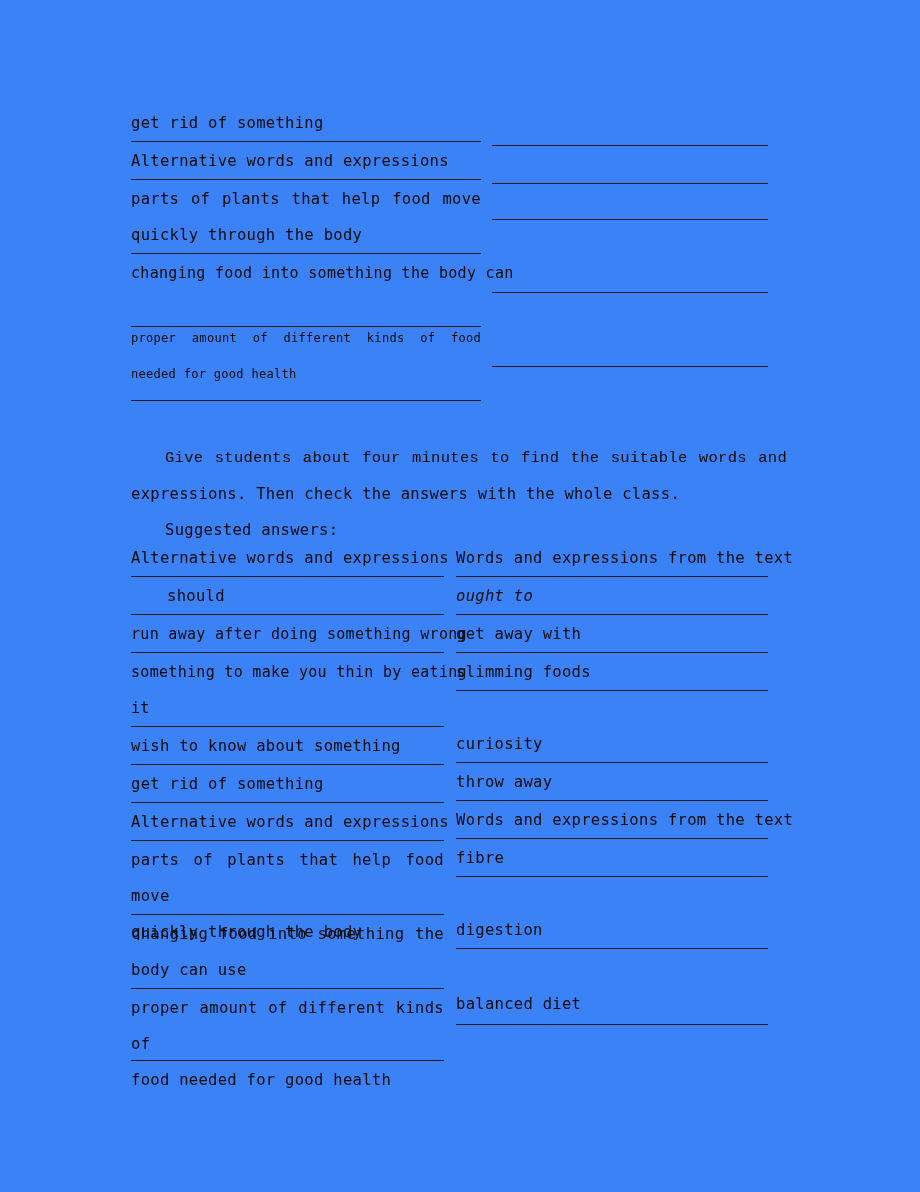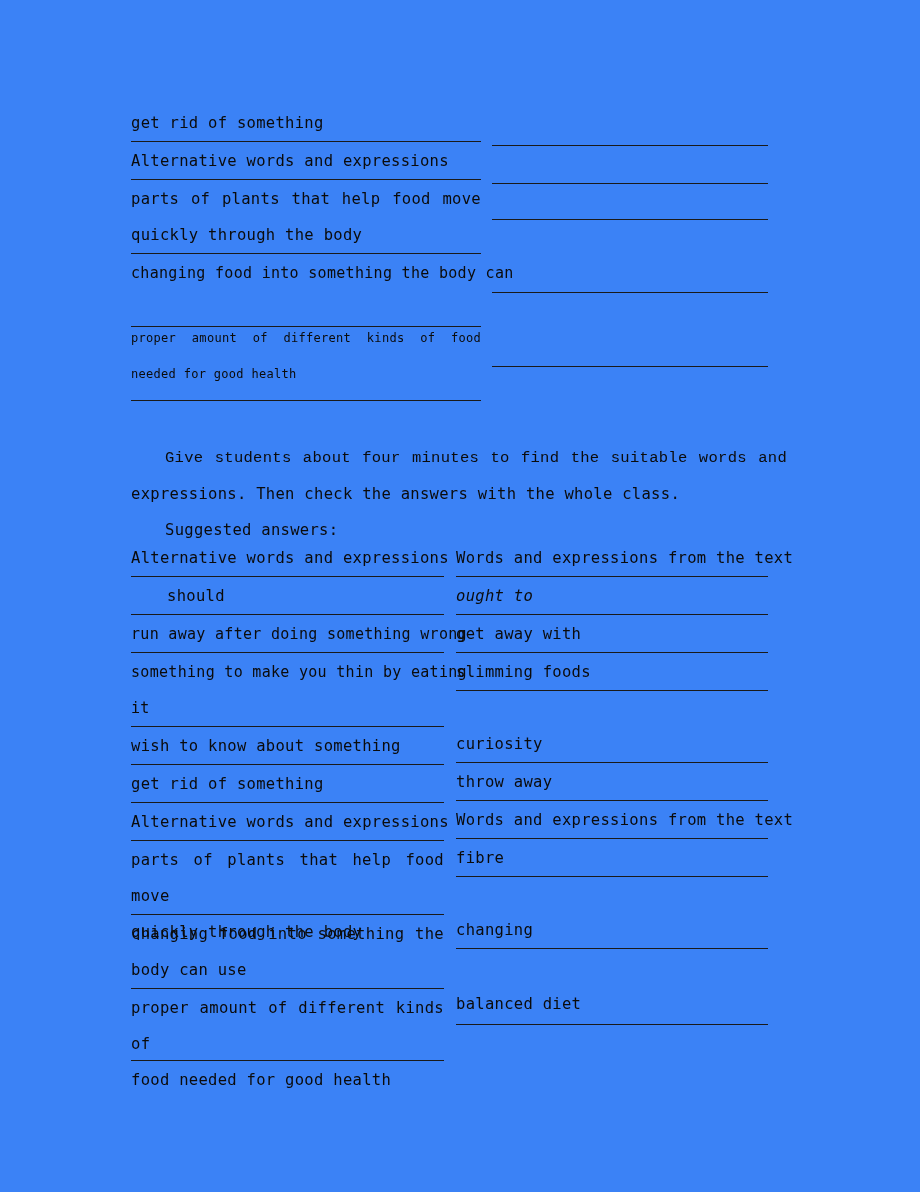--- a/index.html
+++ b/index.html
@@ -232,21 +232,21 @@
     </div>
     <div class="rule" style="left:456px; top:876px; width:312px;"></div>
 
     <div class="cellbox" style="left:131px; top:916px; width:313px;">
       <span class="spread">changing food into something the</span>
       <span class="ln">body can use</span>
     </div>
     <div class="rule" style="left:131px; top:988px; width:313px;"></div>
 
     <div class="cellbox" style="left:456px; top:912px; width:312px;">
-      <span class="ln">changing</span>
+      <span class="ln">digestion</span>
     </div>
     <div class="rule" style="left:456px; top:948px; width:312px;"></div>
 
     <div class="cellbox" style="left:131px; top:990px; width:313px;">
       <span class="spread">proper amount of different kinds of</span>
       <span class="ln">food needed for good health</span>
     </div>
     <div class="rule" style="left:131px; top:1060px; width:313px;"></div>
 
     <div class="cellbox" style="left:456px; top:986px; width:312px;">

